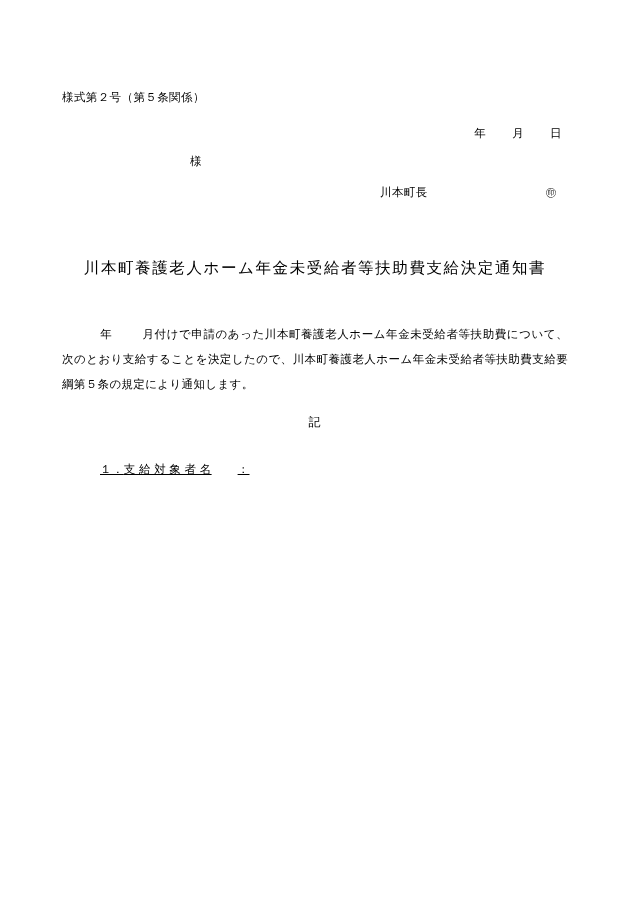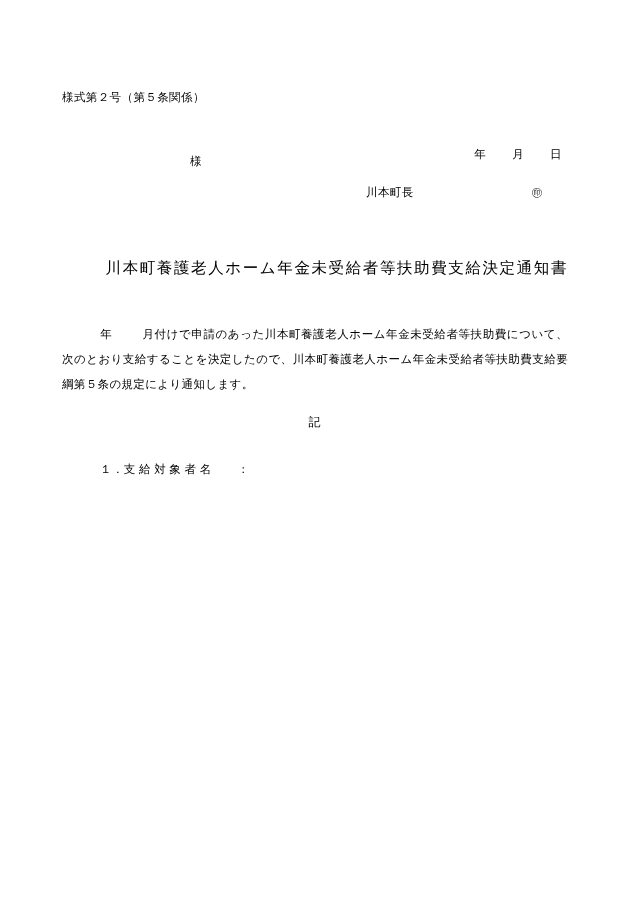--- a/index.html
+++ b/index.html
@@ -33,51 +33,50 @@
     letter-spacing: 0.4px;
     white-space: nowrap;
   }
   .date-line {
     position: absolute;
     right: 6px;
     top: 126px;
     font-size: 11.5px;
     white-space: nowrap;
     letter-spacing: 0.4px;
-    margin-top: 21px;
   }
   .date-line .gap-sm { display: inline-block; width: 26px; }
   .date-line .gap-md { display: inline-block; width: 26px; }
   .addressee {
     position: absolute;
     left: 128px;
     top: 154px;
     font-size: 11.5px;
     letter-spacing: 0.4px;
   }
   .issuer {
     position: absolute;
-    left: 304px;
+    left: 318px;
     top: 185px;
     font-size: 11.5px;
     letter-spacing: 0.4px;
     white-space: nowrap;
     text-align: center;
   }
   .issuer .seal {
     display: inline-block;
     margin-left: 118px;
     font-size: 11px;
   }
   .title {
     position: absolute;
     left: 0;
     top: 258px;
     width: 506px;
-    text-align: right;
+    text-align: center;
     font-size: 15.5px;
     letter-spacing: 1.6px;
     white-space: nowrap;
   }
   .body-text {
     position: absolute;
     left: 0;
     top: 322px;
     width: 506px;
     font-size: 11.5px;
@@ -97,21 +96,21 @@
     letter-spacing: 1px;
   }
   .items {
     position: absolute;
     left: 38px;
     top: 458px;
     font-size: 11.5px;
     line-height: 22px;
     letter-spacing: 0.4px;
   }
-  .items .row { white-space: nowrap; }
+  .items .row { white-space: nowrap; text-decoration: underline; }
   .sp-a { display: inline-block; width: 26px; }
   .sp-c { display: inline-block; width: 60px; }
   .sp-d { display: inline-block; width: 108px; }
 </style>
 </head>
 <body>
 
 <div class="page">
   <div class="doc">
 

